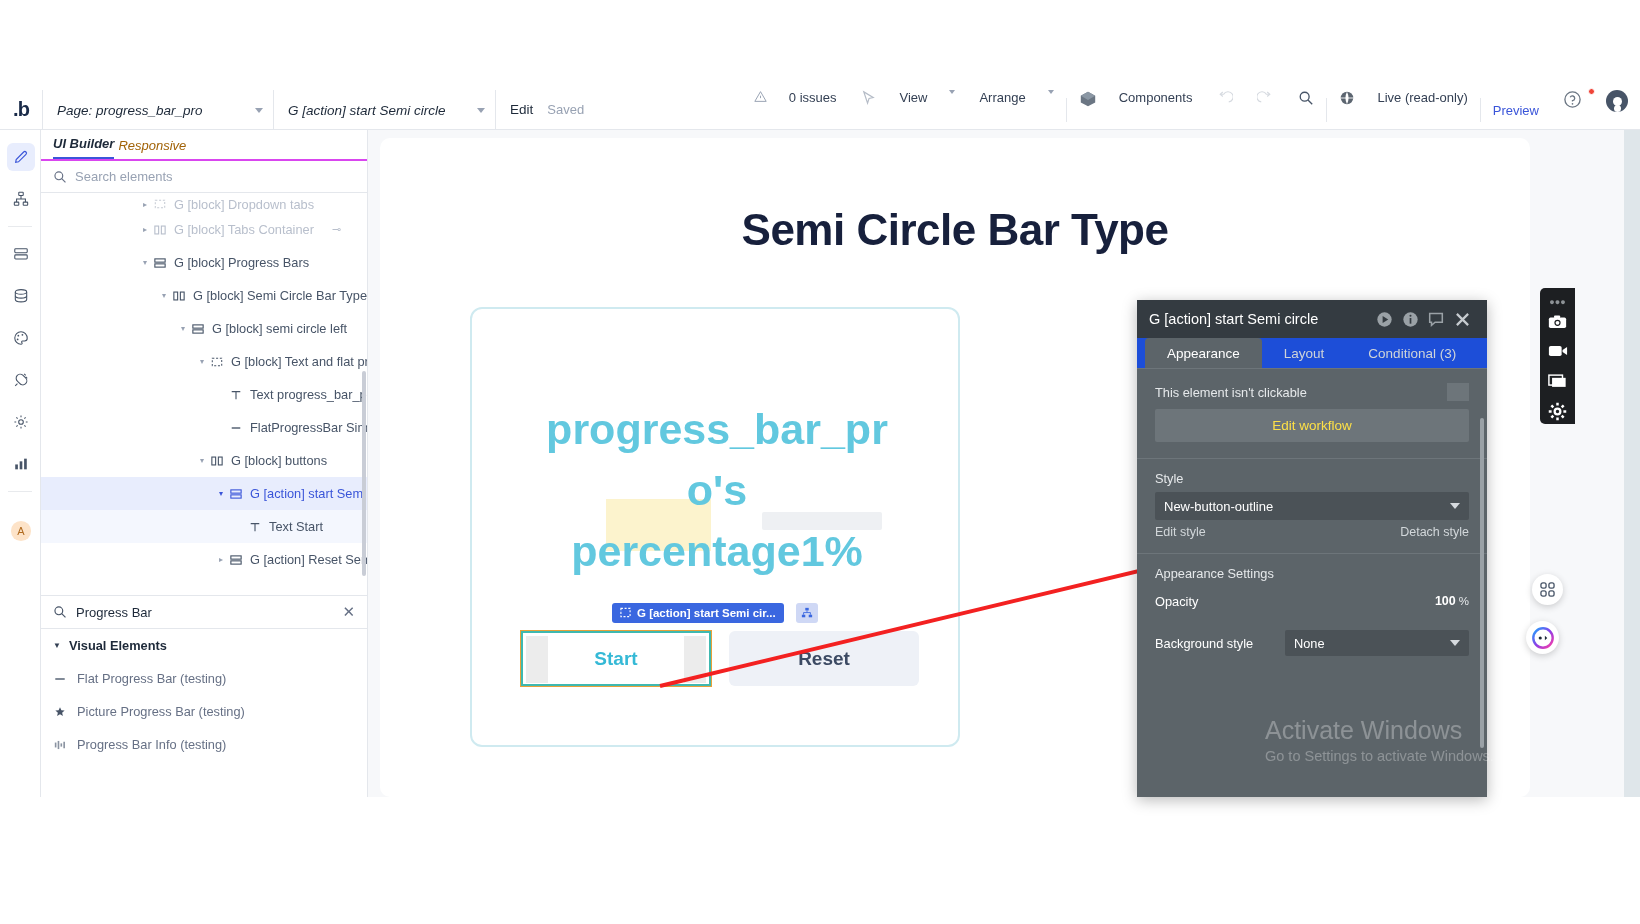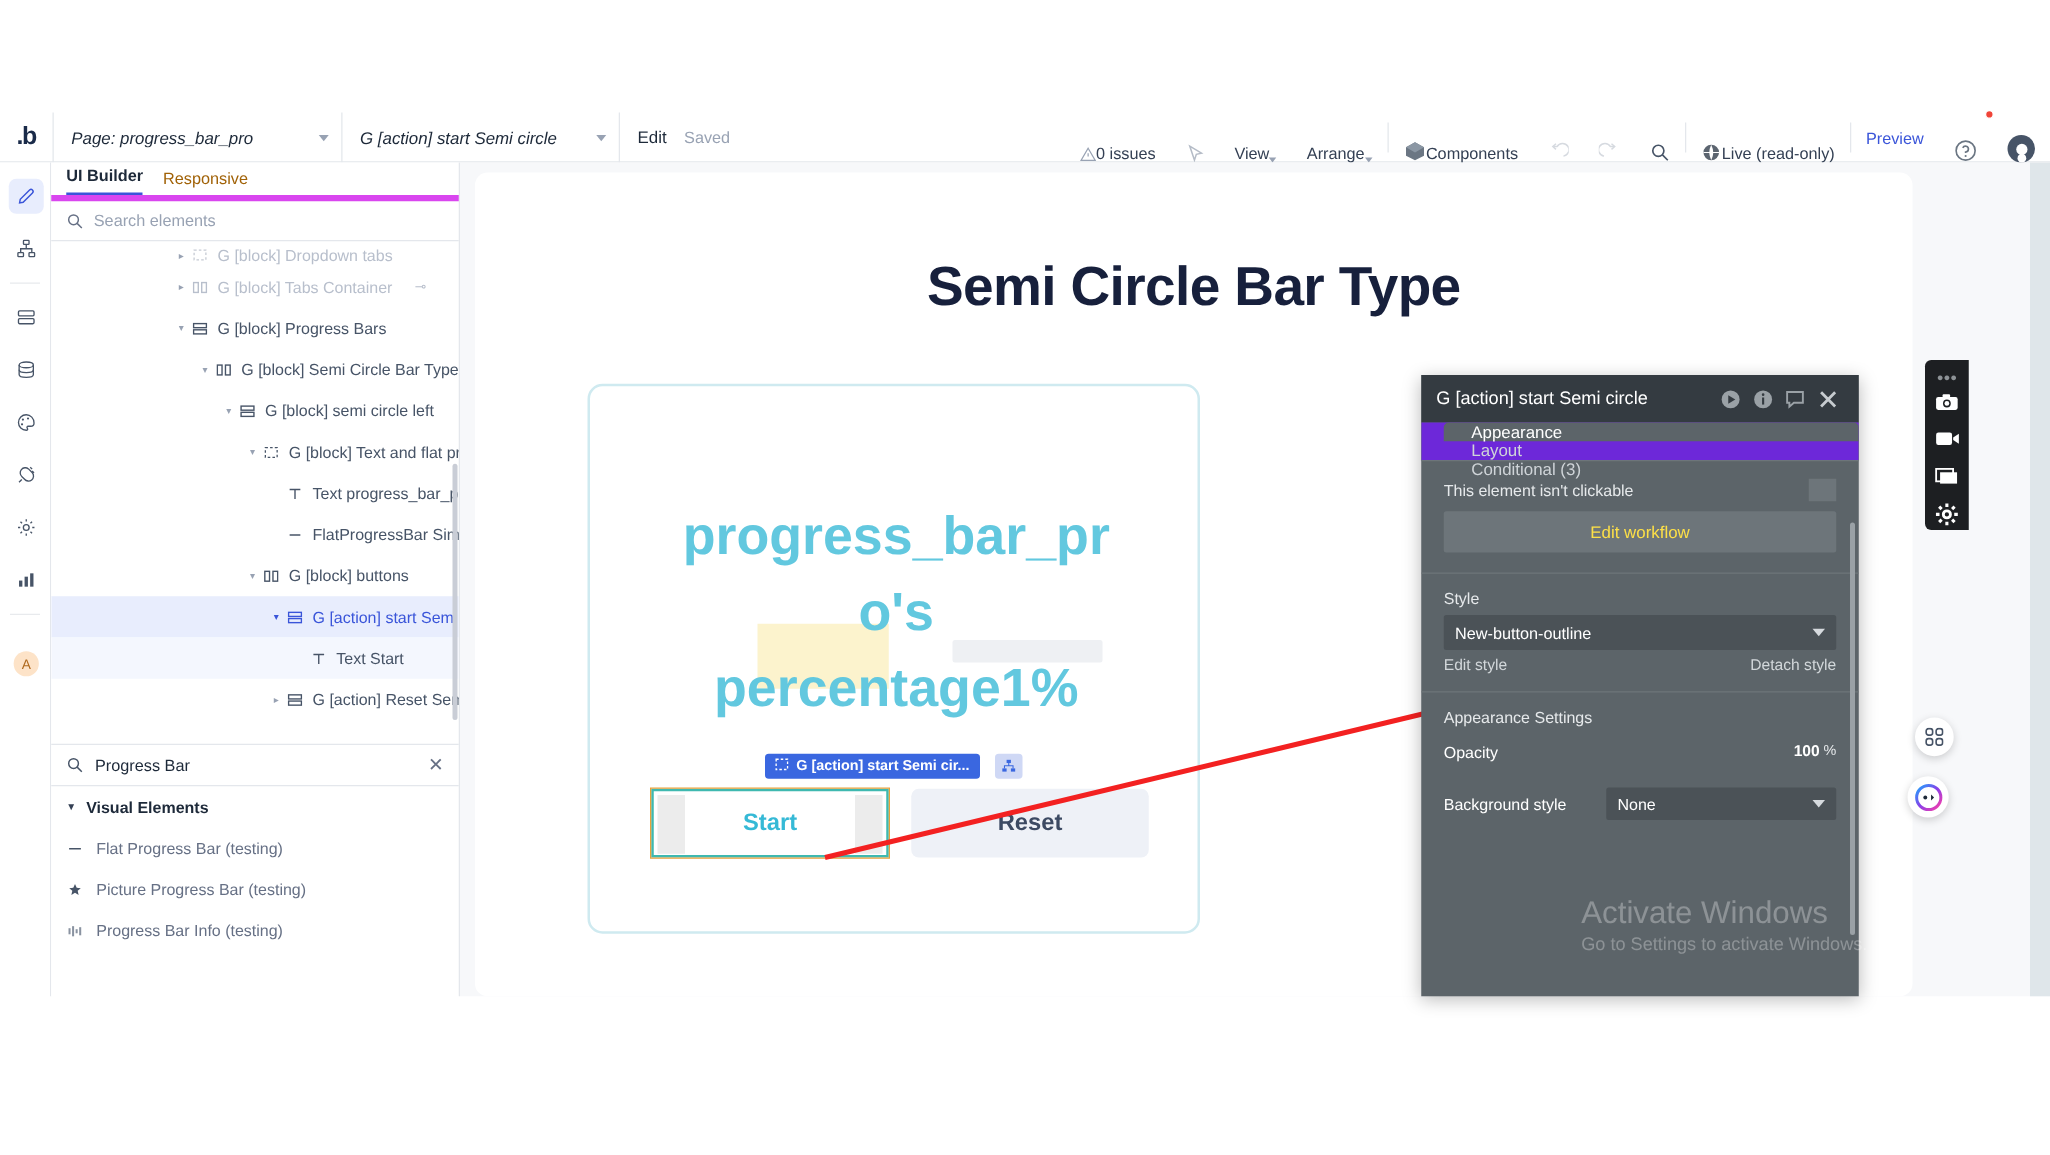--- a/index.html
+++ b/index.html
@@ -17,21 +17,21 @@
   .tb-select.page { width:232px; }
   .tb-select.elem { width:222px; border-left:none; }
   .tb-select span.lbl { font-size:13.5px; color:#1d2939; white-space:nowrap;
     overflow:hidden; text-overflow:ellipsis; flex:1; }
   .caret { width:0;height:0;border-left:4px solid transparent;border-right:4px solid transparent;
     border-top:5px solid #98a2b3; margin-left:8px; }
   .tb-edit { display:flex; align-items:center; gap:14px; padding:0 14px; }
   .tb-edit .e1 { font-size:13.5px; color:#1d2939; }
   .tb-edit .e2 { font-size:13px; color:#98a2b3; }
   .tb-right { margin-left:auto; display:flex; align-items:center; height:40px; }
-  .tb-item { display:flex; align-items:flex-end; gap:0; padding:0 12px; height:40px;
+  .tb-item { display:flex; align-items:flex-start; gap:22px; padding:0 12px; height:40px;
     font-size:13px; color:#344054; white-space:nowrap; }
   .tb-sep { width:1px; height:24px; background:#e4e7ec; align-self:center; }
   .mini-caret { width:0;height:0;border-left:3.5px solid transparent;border-right:3.5px solid transparent;
     border-top:4.5px solid #98a2b3; }
   .preview-link { color:#3a55d9; font-size:13px; padding:0 12px; }
   .avatar-circ { width:22px;height:22px;border-radius:50%;background:#475467;
      display:flex;align-items:center;justify-content:center; }
   .avatar-circ::after{content:"";width:9px;height:9px;border-radius:50%;background:#fff;
      box-shadow:0 7px 0 -1px #fff;}
   .help-badge { position:relative; }
@@ -42,22 +42,22 @@
   .rail { position:absolute; left:0; top:130px; width:41px; height:667px;
     background:#fff; border-right:1px solid #e4e7ec; padding-top:6px; }
   .rail-btn { width:41px; height:42px; display:flex; align-items:center; justify-content:center; }
   .rail-btn.active .bx { background:#e8edfd; }
   .bx { width:28px;height:28px;border-radius:6px;display:flex;align-items:center;justify-content:center; }
   .rail-div { height:1px; background:#e8eaed; margin:6px 8px; }
 
   
   .lpanel { position:absolute; left:41px; top:130px; width:327px; height:667px;
     background:#fff; border-right:1px solid #e4e7ec; }
-  .tabs { height:31px; border-bottom:5px solid #d946ef; display:flex; align-items:flex-end;
-    padding:0 12px; gap:16px; }
+  .tabs { height:31px; border-bottom:2px solid #d946ef; display:flex; align-items:flex-end;
+    padding:0 12px; gap:4px;font-style:italic; }
   .tab { font-size:13px; padding-bottom:6px; color:#a16207; }
   .tab.sel { color:#1d2939; font-weight:700; border-bottom:2px solid #3a55d9; }
   .searchrow { height:32px; display:flex; align-items:center; gap:8px; padding:0 12px;
     border-bottom:1px solid #e4e7ec; }
   .searchrow .ph { font-size:13px; color:#98a2b3; }
   .tree { position:relative; height:402px; overflow:hidden; padding-top:2px; }
   .trow { height:33px; display:flex; align-items:center; font-size:12.8px; color:#475467;
     white-space:nowrap; padding-right:8px; }
   .trow.sel { background:#e8edfd; color:#3a55d9; }
   .trow.sel2 { background:#f4f7fe; }
@@ -109,21 +109,21 @@
 
   
   .arrow-svg { position:absolute; left:0; top:0; width:1640px; height:924px; pointer-events:none; }
 
   
   .ppanel { position:absolute; left:1137px; top:300px; width:350px; height:497px;
      background:#5c6469; box-shadow:0 3px 14px rgba(0,0,0,.28); overflow:hidden; }
   .ph-bar { height:38px; background:#343b41; display:flex; align-items:center; padding:0 12px; gap:0; }
   .ph-title { font-size:14.5px; color:#fff; flex:1; white-space:nowrap; }
   .ph-ic { width:26px; display:flex; align-items:center; justify-content:center; }
-  .ptabs { height:30px; background:#6d28d9; display:flex; padding-left:18px;flex-direction:column; }
+  .ptabs { height:30px; background:#1d4ed8; display:flex; padding-left:8px; }
   .ptab { height:30px; padding:0 22px; display:flex; align-items:center; font-size:13.5px;
      color:#cfd4d8; }
   .ptab.sel { background:#5c6469; color:#fff; border-radius:4px 4px 0 0; }
   .psec { padding:14px 18px 6px 18px; }
   .prow { display:flex; align-items:center; height:30px; margin-bottom:10px; }
   .plab { font-size:12.8px; color:#e6e9eb; width:130px; }
   .pfield { flex:1; height:27px; background:#4b5257; border-radius:2px;
      display:flex; align-items:center; padding:0 9px; font-size:12.8px; color:#b4bbc0; }
   .pfield .vcaret { margin-left:auto; width:0;height:0;
      border-left:5px solid transparent;border-right:5px solid transparent;border-top:6px solid #d6dade; }

